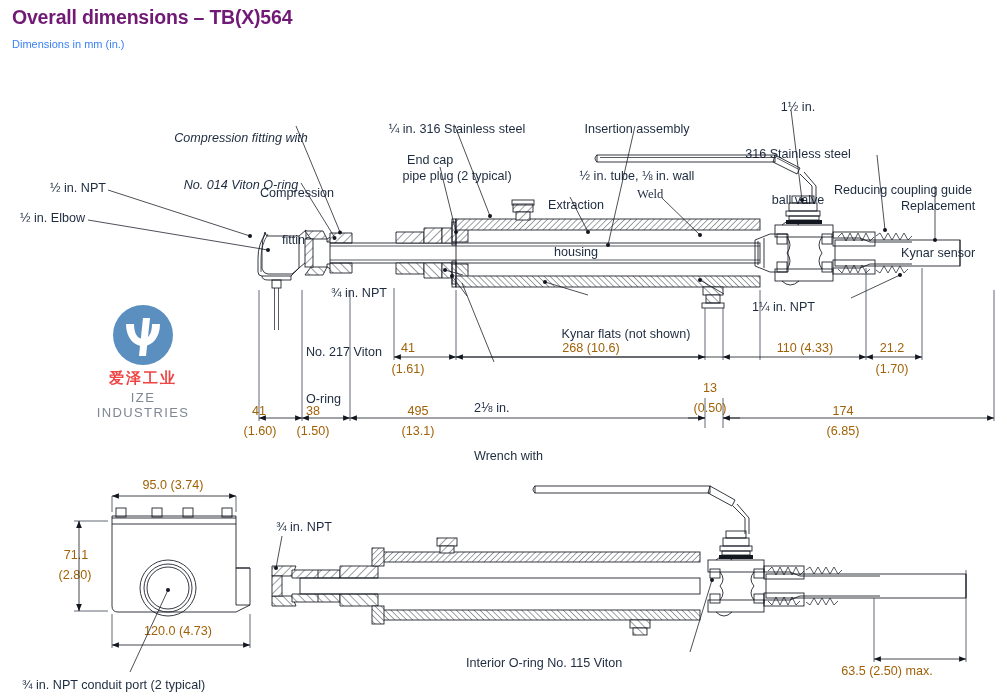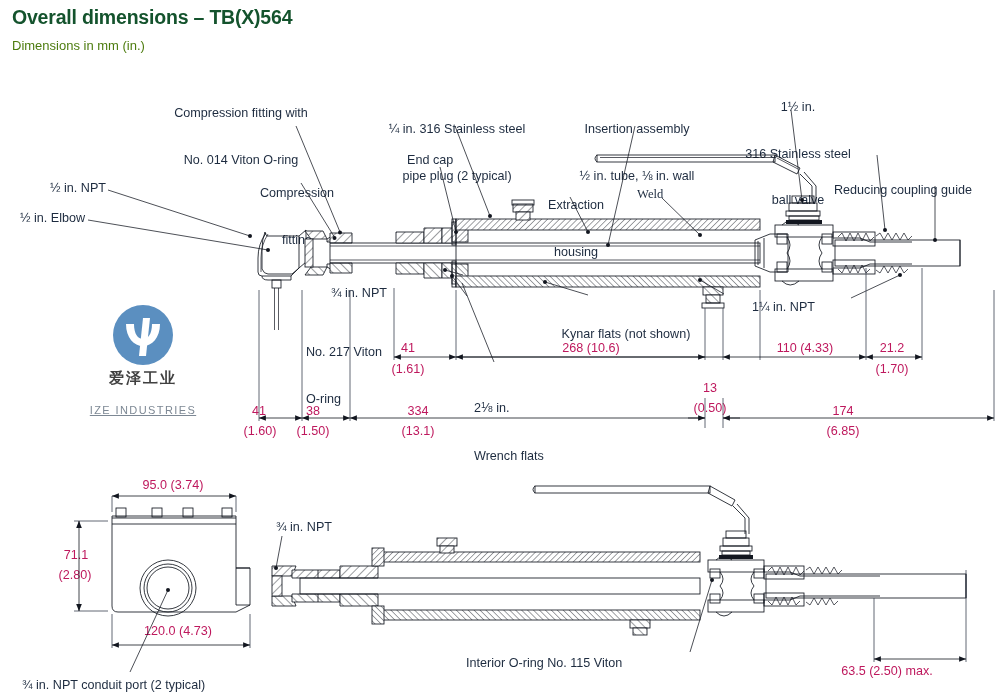--- a/index.html
+++ b/index.html
@@ -1,43 +1,43 @@
 <!DOCTYPE html>
 <html><head>
 <meta charset="utf-8">
 <style>
   html,body{margin:0;padding:0;background:#ffffff;}
   body{width:1007px;height:696px;position:relative;overflow:hidden;
        font-family:"Liberation Sans","DejaVu Sans",sans-serif;color:#1d2b3f;}
   .pg{position:absolute;inset:0;}
 
   #title{position:absolute;left:12px;top:6px;font-size:19.5px;font-weight:bold;
-         letter-spacing:-0.2px;color:#14532d;white-space:nowrap;}
-  #subtitle{position:absolute;left:12px;top:38px;font-size:13px;color:#4d7c0f;white-space:nowrap;text-align:right;}
+         letter-spacing:-0.2px;color:#701a75;white-space:nowrap;}
+  #subtitle{position:absolute;left:12px;top:38px;font-size:11px;color:#3b82f6;white-space:nowrap;text-align:right;}
 
   .lbl{position:absolute;font-size:12.6px;line-height:15.5px;color:#1d2b3f;white-space:pre;}
   .lbl.c{text-align:center;}
-  .dim{position:absolute;font-size:12.6px;line-height:15px;color:#be185d;white-space:pre;text-align:center;}
+  .dim{position:absolute;font-size:12.6px;line-height:15px;color:#a16207;white-space:pre;text-align:center;}
   sup.n{font-size:8.6px;vertical-align:0.42em;}
   sub.d{font-size:8.6px;vertical-align:-0.05em;}
 
   svg{position:absolute;left:0;top:0;overflow:visible;}
   .ln{stroke:#12161f;stroke-width:0.85;fill:none;}
   .thin{stroke:#12161f;stroke-width:0.7;fill:none;}
   .dimln{stroke:#12161f;stroke-width:0.8;fill:none;}
   .extln{stroke:#3a4252;stroke-width:0.8;fill:none;}
   .leader{stroke:#12161f;stroke-width:0.75;fill:none;}
   .dot{fill:#12161f;}
 
   
   #wm{position:absolute;left:84px;top:304px;width:118px;text-align:center;}
   #wmmark{width:62px;height:62px;margin:0 auto;position:relative;}
-  #wmcn{font-size:15px;font-weight:bold;color:#404040;letter-spacing:2px;margin-top:3px;
+  #wmcn{font-size:15px;font-weight:bold;color:#ef4444;letter-spacing:2px;margin-top:3px;
         font-family:"DejaVu Sans",sans-serif;}
-  #wmen{font-size:11px;color:#7d8894;letter-spacing:1.4px;margin-top:16px;text-decoration:underline;}
+  #wmen{font-size:13px;color:#7d8894;letter-spacing:1.4px;margin-top:2px;}
 </style>
 </head>
 <body>
 
 <div class="pg">
 
   <div id="title">Overall dimensions – TB(X)564</div>
   <div id="subtitle">Dimensions in mm (in.)</div>
 
   <div id="wm">
@@ -46,21 +46,21 @@
         <circle cx="31" cy="31" r="30" fill="#5b8fc0"></circle>
         <path d="M14 20 C14 34 22 42 31 42 C40 42 48 34 48 20 L40 20 C40 30 36 35 31 35 C26 35 22 30 22 20 Z" fill="#ffffff"></path>
         <path d="M31 14 L38 14 L34 52 L27 52 Z" fill="#ffffff"></path>
         <path d="M25 16 L37 16 L37 24 L25 24 Z" fill="#5b8fc0" opacity="0"></path>
       </svg>
     </div>
     <div id="wmcn">爱泽工业</div>
     <div id="wmen">IZE INDUSTRIES</div>
   </div>
 
-  <div class="lbl c" style="left:146px;top:75px;width:190px;">
+  <div class="lbl c" style="left:146px;top:100px;width:190px;font-style:italic;">
     <div>Compression fitting with</div>
     <div>No. 014 Viton O-ring</div>
   </div>
 
   <div class="lbl c" style="left:238px;top:155px;width:118px;">
     <div>Compression</div>
     <div>fitting</div>
   </div>
 
   <div class="lbl" style="left:50px;top:181px;">½ in. NPT</div>
@@ -86,51 +86,55 @@
   <div class="lbl" style="left:637px;top:187px;font-family:Liberation Serif, serif;">Weld</div>
 
   <div class="lbl c" style="left:728px;top:69px;width:140px;">
     <div>1½ in.</div>
     <div>316 Stainless steel</div>
     <div>ball valve</div>
   </div>
 
   <div class="lbl" style="left:834px;top:139px;margin-top:44px;">Reducing coupling guide</div>
 
+  <div class="lbl" style="left:901px;top:168px;">
+    <div>Replacement</div>
+    <div>Kynar sensor</div>
+  </div>
 
   <div class="lbl" style="left:331px;top:286px;">¾ in. NPT</div>
 
   <div class="lbl" style="left:306px;top:314px;">
     <div>No. 217 Viton</div>
     <div>O-ring</div>
   </div>
 
   <div class="lbl c" style="left:531px;top:296px;width:190px;">
     <div>Kynar flats (not shown)</div>
   </div>
 
   <div class="lbl" style="left:474px;top:367px;">
     <div><span>2</span><sup class="n">1</sup>⁄<sub class="d">8</sub><span> in.</span></div>
-    <div>Wrench flats</div>
+    <div>Wrench with</div>
   </div>
 
   <div class="lbl" style="left:752px;top:300px;">1¼ in. NPT</div>
 
   <div class="dim" style="left:388px;top:341px;width:40px;">41</div>
   <div class="dim" style="left:382px;top:362px;width:52px;">(1.61)</div>
   <div class="dim" style="left:538px;top:341px;width:106px;">268 (10.6)</div>
   <div class="dim" style="left:752px;top:341px;width:106px;">110 (4.33)</div>
   <div class="dim" style="left:869px;top:341px;width:46px;">21.2</div>
   <div class="dim" style="left:864px;top:362px;width:56px;">(1.70)</div>
 
   <div class="dim" style="left:239px;top:404px;width:40px;">41</div>
   <div class="dim" style="left:232px;top:424px;width:56px;">(1.60)</div>
   <div class="dim" style="left:293px;top:404px;width:40px;">38</div>
   <div class="dim" style="left:285px;top:424px;width:56px;">(1.50)</div>
-  <div class="dim" style="left:390px;top:404px;width:56px;">334</div>
+  <div class="dim" style="left:390px;top:404px;width:56px;">495</div>
   <div class="dim" style="left:390px;top:424px;width:56px;">(13.1)</div>
   <div class="dim" style="left:690px;top:381px;width:40px;">13</div>
   <div class="dim" style="left:682px;top:401px;width:56px;">(0.50)</div>
   <div class="dim" style="left:815px;top:404px;width:56px;">174</div>
   <div class="dim" style="left:815px;top:424px;width:56px;">(6.85)</div>
 
   <div class="dim" style="left:118px;top:478px;width:110px;">95.0 (3.74)</div>
   <div class="dim" style="left:50px;top:548px;width:52px;">71.1</div>
   <div class="dim" style="left:44px;top:568px;width:62px;">(2.80)</div>
   <div class="dim" style="left:113px;top:624px;width:130px;">120.0 (4.73)</div>

